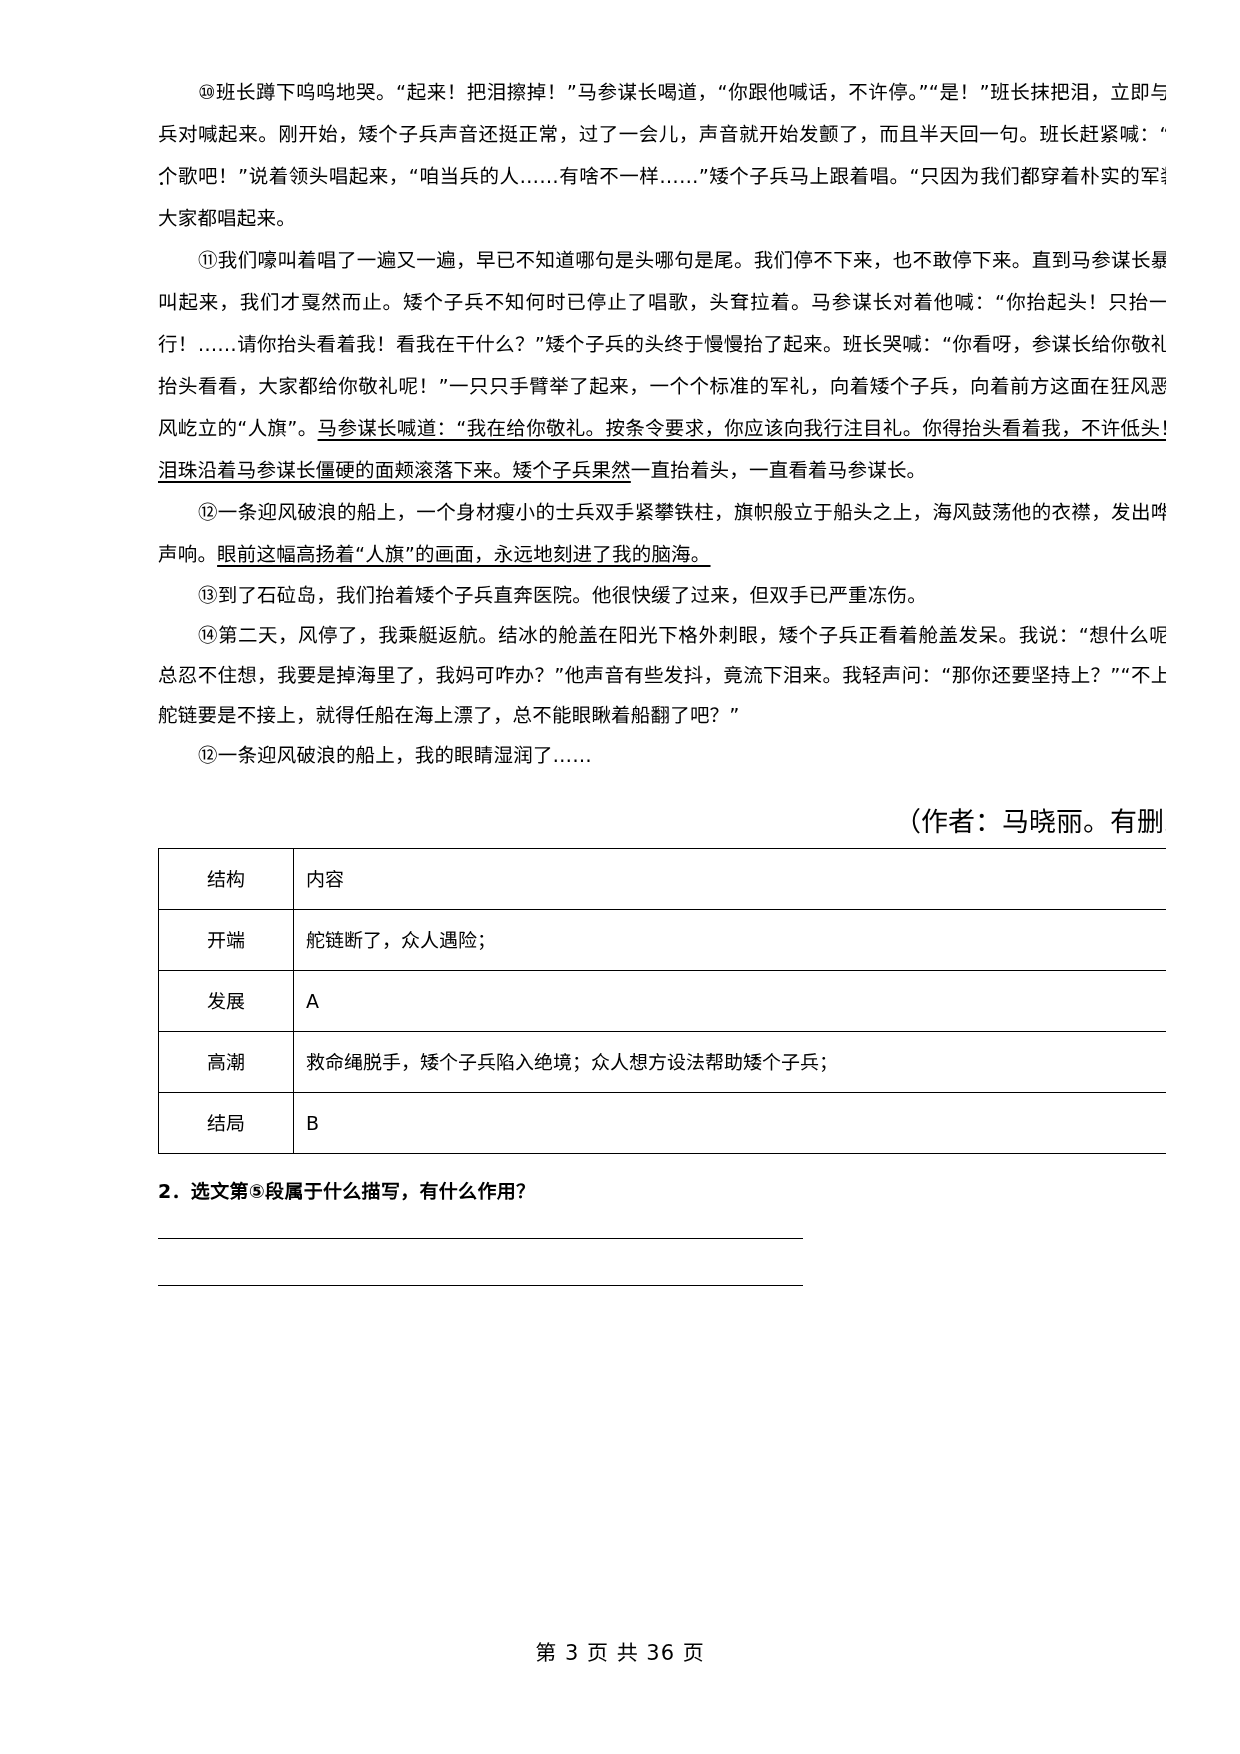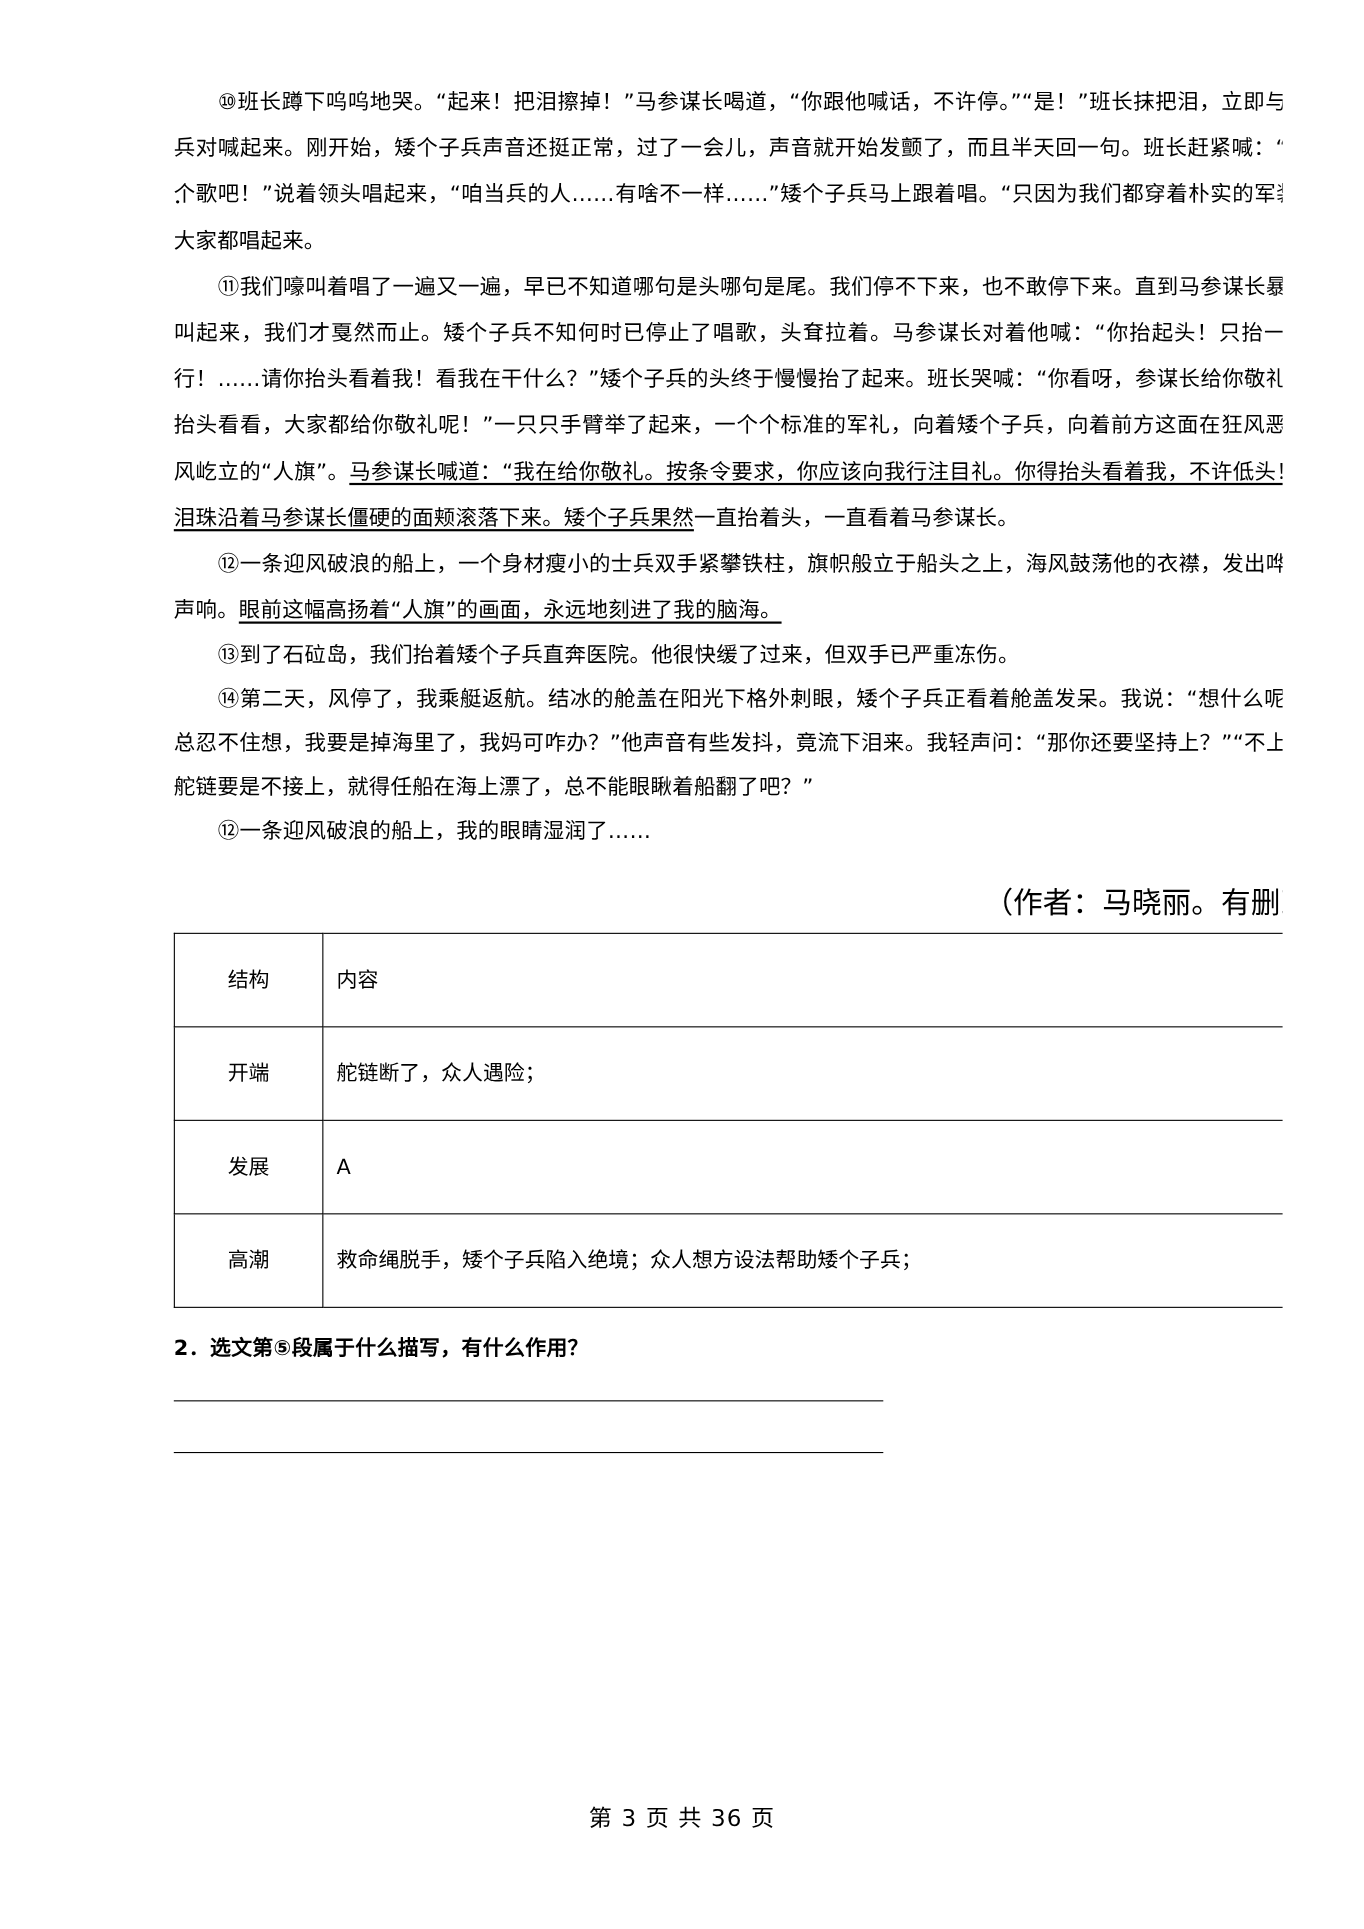--- a/index.html
+++ b/index.html
@@ -81,21 +81,21 @@
     margin-top: 6px;
     table-layout: fixed;
   }
   table.think-table td,
   table.think-table th {
     border: 1px solid #000000;
     font-size: 19px;
     font-weight: normal;
     line-height: 26px;
     height: 52px;
-    padding: 16px 12px;
+    padding: 4px 12px;
     vertical-align: middle;
   }
   table.think-table .col-struct {
     width: 110px;
     text-align: center;
   }
   table.think-table .col-content {
     text-align: left;
   }
   table.think-table thead td.col-content {
@@ -164,20 +164,24 @@
           <td class="col-content">舵链断了，众人遇险；</td>
         </tr>
         <tr>
           <td class="col-struct cell-body-struct">发展</td>
           <td class="col-content">A</td>
         </tr>
         <tr>
           <td class="col-struct cell-body-struct">高潮</td>
           <td class="col-content">救命绳脱手，矮个子兵陷入绝境；众人想方设法帮助矮个子兵；</td>
         </tr>
+        <tr>
+          <td class="col-struct cell-body-struct">结局</td>
+          <td class="col-content">B</td>
+        </tr>
       </tbody>
     </table>
 
     <p class="question"><span class="qnum">2．</span><span>选文第⑤段属于什么描写，有什么作用？</span></p>
 
     <div class="answer-lines">
       <div class="answer-line"></div>
       <div class="answer-line"></div>
     </div>
 

